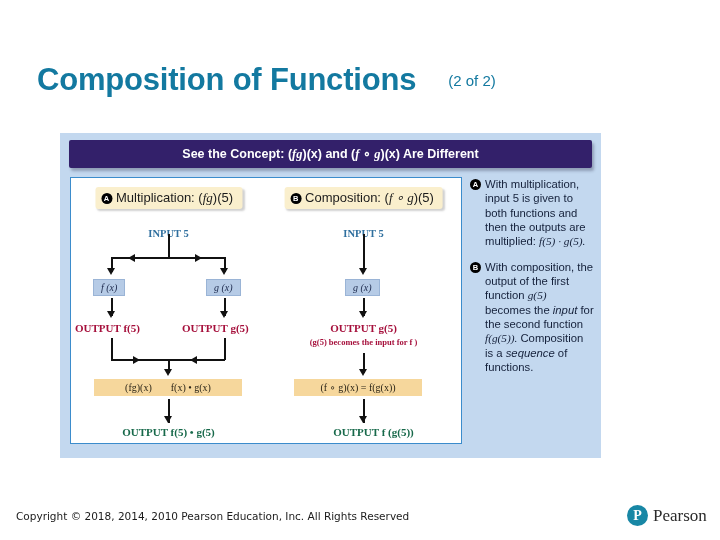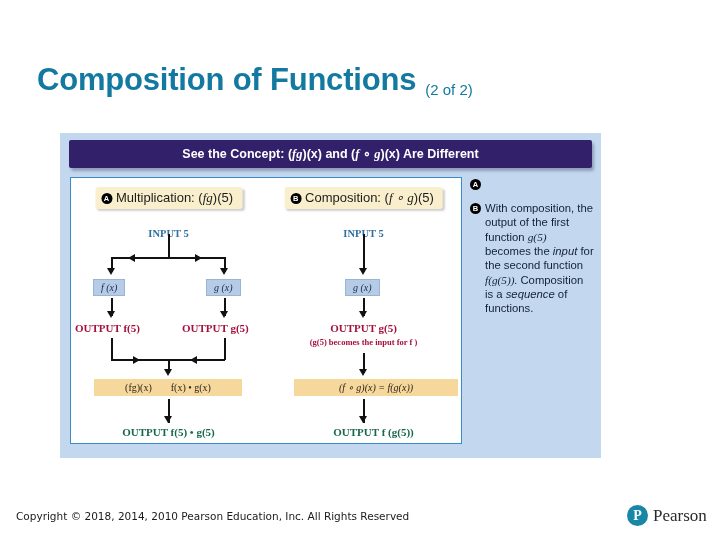--- a/index.html
+++ b/index.html
@@ -14,22 +14,23 @@
     overflow: hidden;
     position: relative;
   }
 
   
   .slide-title {
     position: absolute;
     left: 37px;
     top: 62px;
     display: flex;
-    align-items: flex-end;
-    white-space: nowrap;
+    align-items: center;
+    white-space: nowrap;
+    gap: 23px;
   }
   .slide-title .main {
     font-size: 31px;
     font-weight: bold;
     color: #1379a0;
     letter-spacing: -0.2px;
   }
   .slide-title .sub {
     font-size: 15px;
     color: #1379a0;
@@ -338,33 +339,34 @@
 
       <div class="vline" style="left:97px;top:120px;height:18px;"></div>
       <div class="arrow-d" style="left:93px;top:133px;"></div>
 
       <div class="ftext t-out" style="left:50%;top:144px;transform:translateX(-50%);">OUTPUT g(5)</div>
       <div class="ftext t-note" style="left:50%;top:159px;transform:translateX(-50%);">(g(5) becomes the input for f )</div>
 
       <div class="vline" style="left:97px;top:175px;height:20px;"></div>
       <div class="arrow-d" style="left:93px;top:191px;"></div>
 
-      <div class="tanbox" style="left:28px;top:201px;width:164px;font-style:italic;">(f ∘ g)(x) = f(g(x))</div>
+      <div class="tanbox" style="left:28px;top:201px;width:128px;">(f ∘ g)(x) = f(g(x))</div>
 
       <div class="vline" style="left:97px;top:221px;height:24px;"></div>
       <div class="arrow-d" style="left:93px;top:238px;"></div>
 
       <div class="ftext t-final" style="left:50%;top:248px;transform:translateX(-50%);margin-left:10px;">OUTPUT f (g(5))</div>
     </div>
   </div>
 
   <div class="notes">
 
     <div class="note">
       <span class="badge">A</span>
+      <span class="note-text"><span>With multiplication, input 5 is given to both functions and then the outputs are multiplied: </span><span class="mf">f(5) · g(5).</span></span>
     </div>
 
     <div class="note">
       <span class="badge">B</span>
       <span class="note-text"><span>With composition, the output of the first function </span><span class="mf">g(5)</span><span> becomes the </span><i>input</i><span> for the second function </span><span class="mf">f(g(5)).</span><span> Composition is a </span><i>sequence</i><span> of functions.</span></span>
     </div>
   </div>
 </div>
 
 <div class="copyright">Copyright © 2018, 2014, 2010 Pearson Education, Inc. All Rights Reserved</div>

